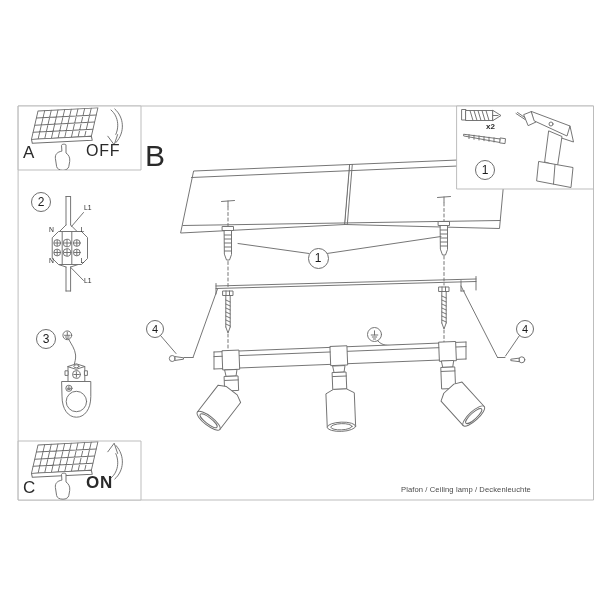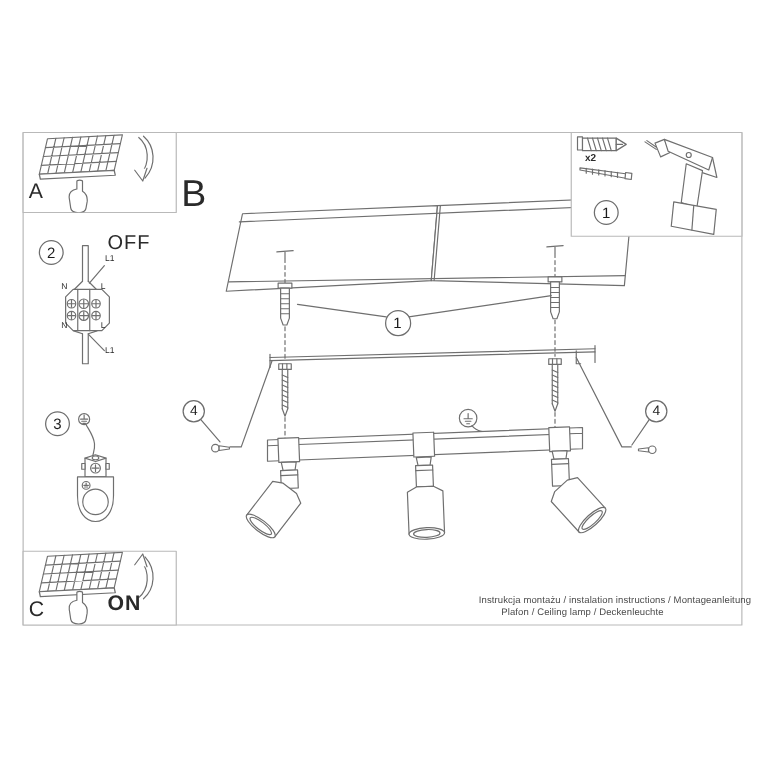--- a/index.html
+++ b/index.html
@@ -255,39 +255,38 @@
         <g>
           <use href="#arrowDown" transform="translate(0,588) scale(1,-1)"></use>
         </g>
       </g>
     </g>
 
   </g>
 </svg>
 
 <div class="lbl" style="left:23px;top:144px;font-size:17px;font-weight:500;">A</div>
-<div class="lbl" style="left:86px;top:143px;font-size:16px;font-weight:500;letter-spacing:0.8px;margin-top:44px;">OFF</div>
+<div class="lbl" style="left:86px;top:143px;font-size:16px;font-weight:500;letter-spacing:0.8px;">OFF</div>
 
 <div class="lbl" style="left:145px;top:141px;font-size:30px;font-weight:500;">B</div>
 
 <div class="lbl" style="left:23px;top:479px;font-size:17px;font-weight:500;">C</div>
 <div class="lbl" style="left:86px;top:474px;font-size:17px;font-weight:700;letter-spacing:0.8px;">ON</div>
 
-<div class="lbl" style="left:468px;top:123px;font-size:8px;font-weight:700;">x2</div>
+<div class="lbl" style="left:486px;top:123px;font-size:8px;font-weight:700;">x2</div>
 
 <div class="lbl" style="left:84px;top:205px;font-size:6.8px;">L1</div>
 <div class="lbl" style="left:49px;top:226.5px;font-size:6.8px;">N</div>
 <div class="lbl" style="left:80.5px;top:226.5px;font-size:6.8px;">L</div>
 <div class="lbl" style="left:49px;top:257.5px;font-size:6.8px;">N</div>
 <div class="lbl" style="left:80.5px;top:257.5px;font-size:6.8px;">L</div>
 <div class="lbl" style="left:84px;top:277.5px;font-size:6.8px;">L1</div>
 
 <div class="badge" style="left:475px;top:160px;width:20px;height:20px;">1</div>
 <div class="badge" style="left:307.5px;top:247.5px;width:21px;height:21px;">1</div>
 <div class="badge" style="left:31px;top:192px;width:20px;height:20px;">2</div>
 <div class="badge" style="left:36px;top:329px;width:20px;height:20px;">3</div>
 <div class="badge" style="left:146px;top:320px;width:18px;height:18px;font-size:11px;">4</div>
 <div class="badge" style="left:516px;top:320px;width:18px;height:18px;font-size:11px;">4</div>
 
-<div class="footer-line" style="left:383px;top:474.5px;">Instrukcja montażu / instalation instructions / Montageanleitung</div>
 <div class="footer-line" style="left:383px;top:485px;padding-left:18px;">Plafon / Ceiling lamp / Deckenleuchte</div>
 
 </div>
 
 </body></html>

